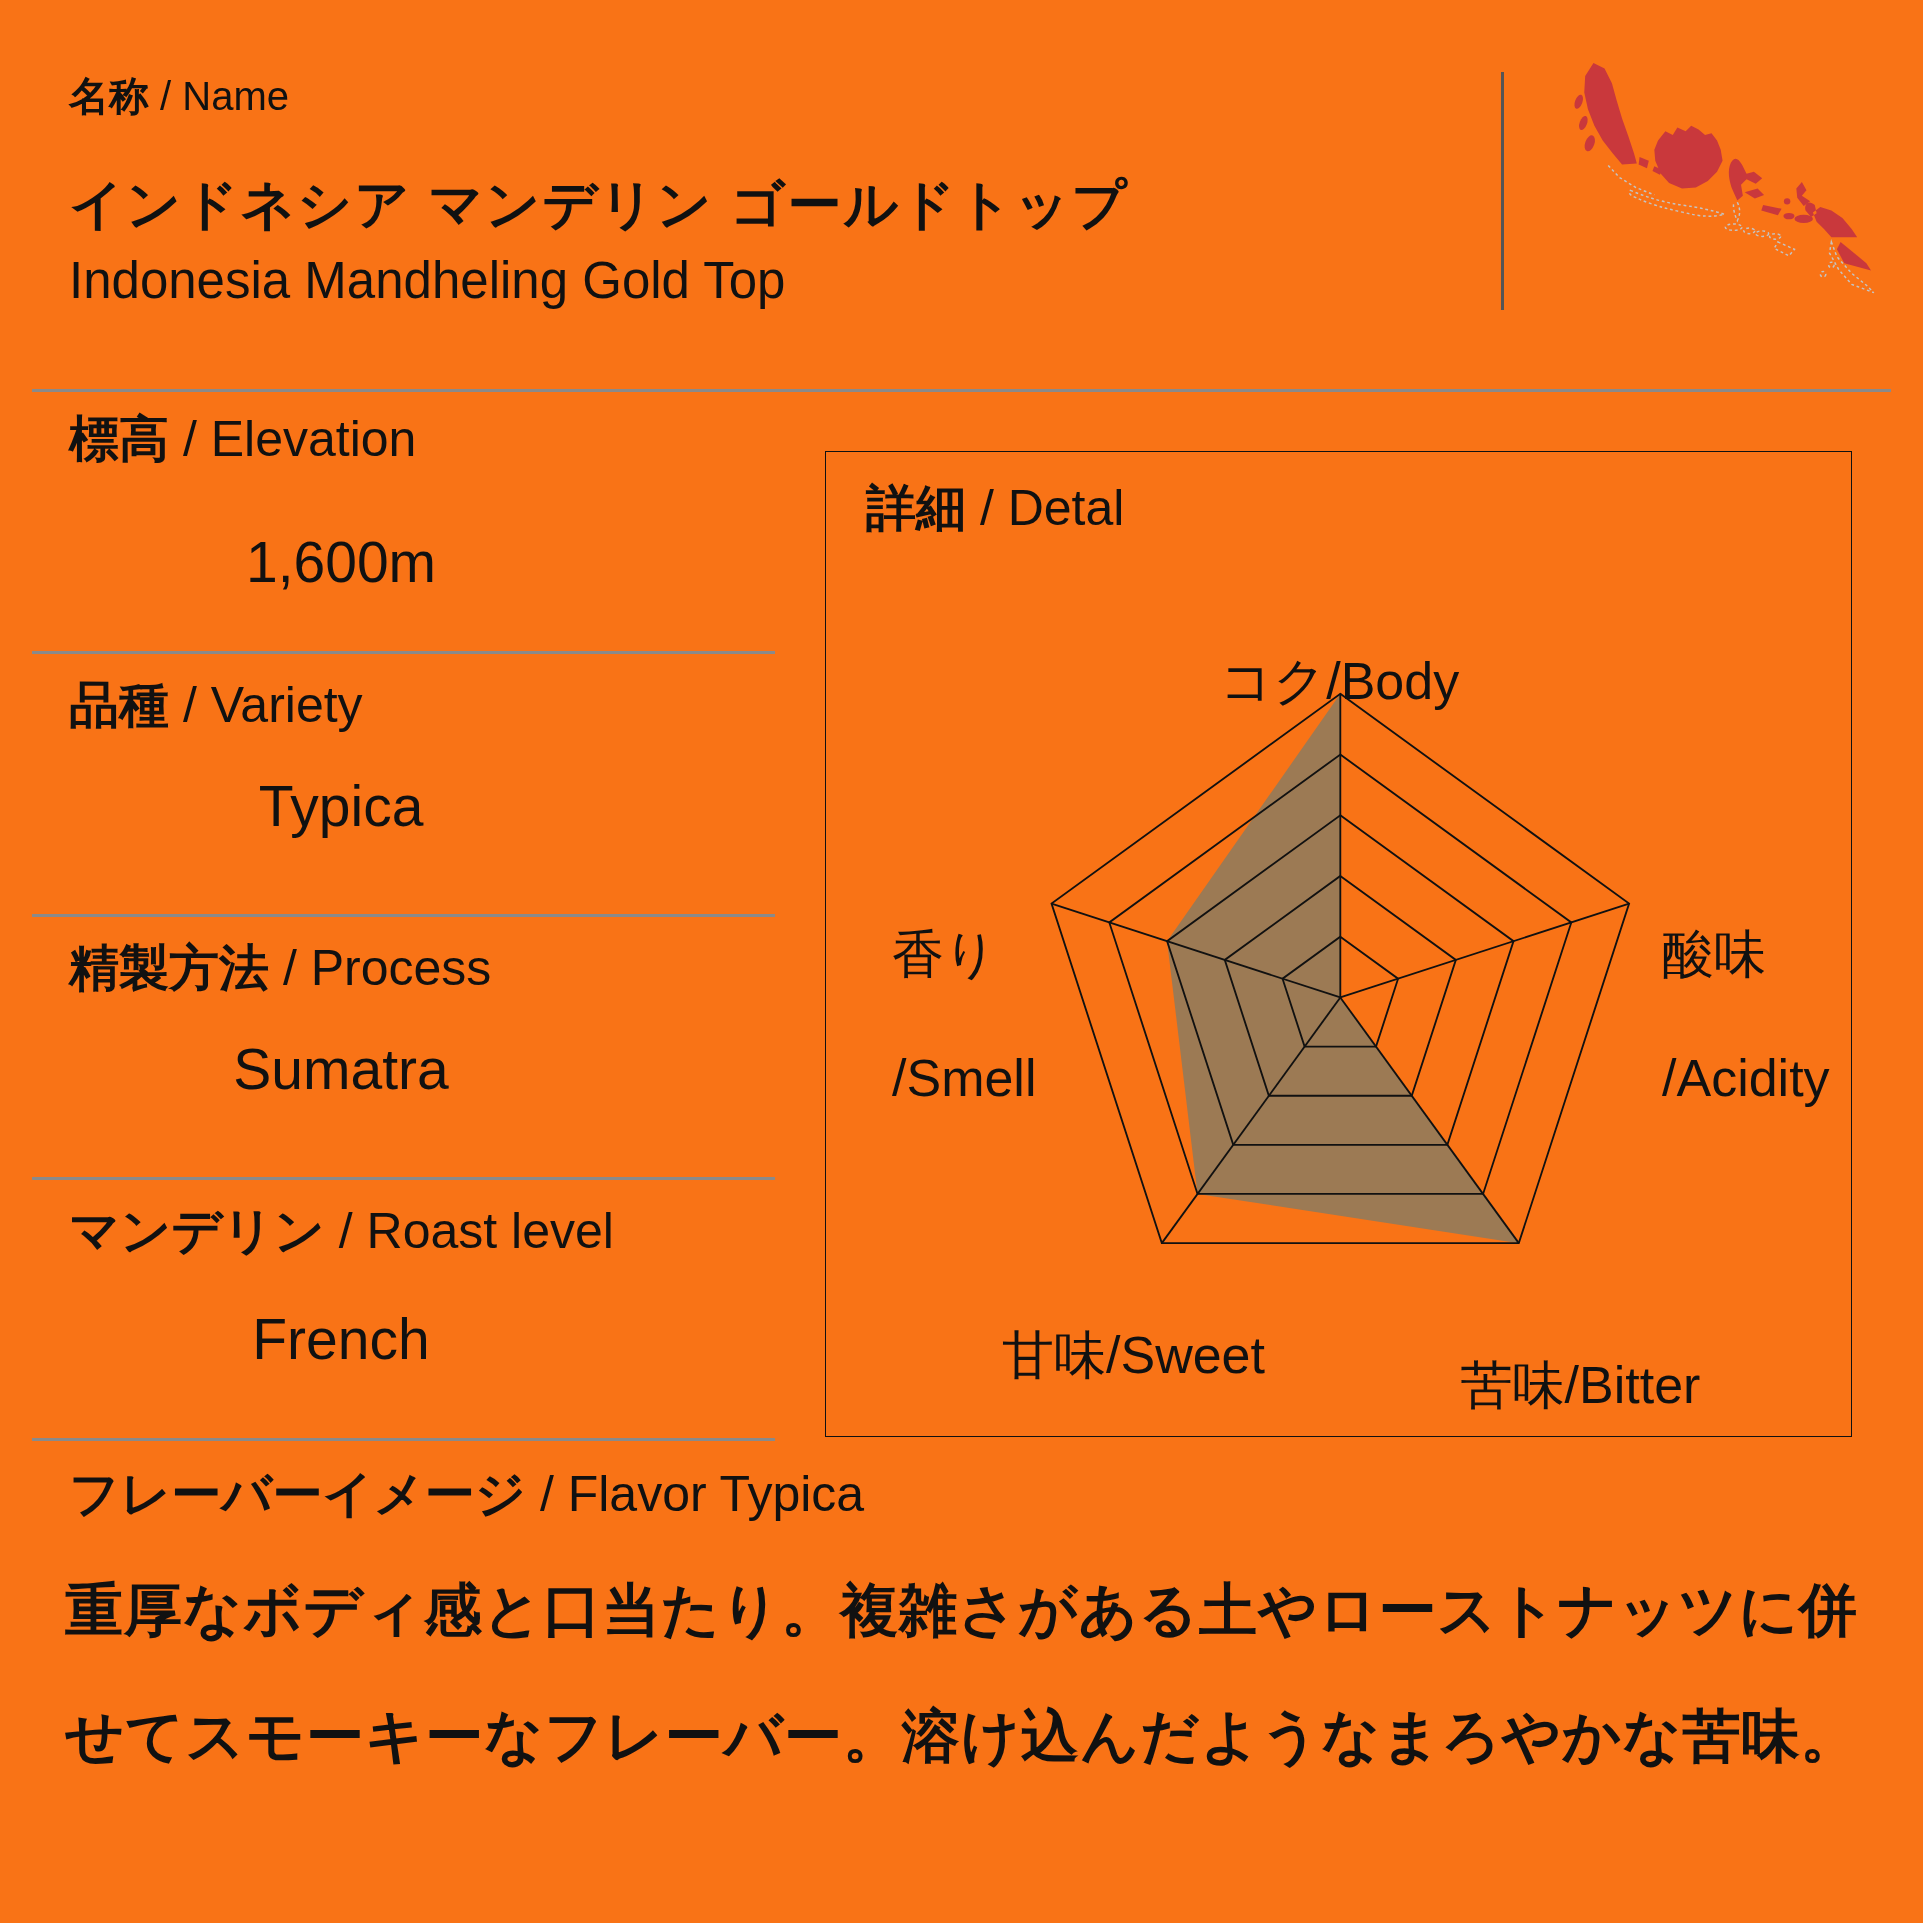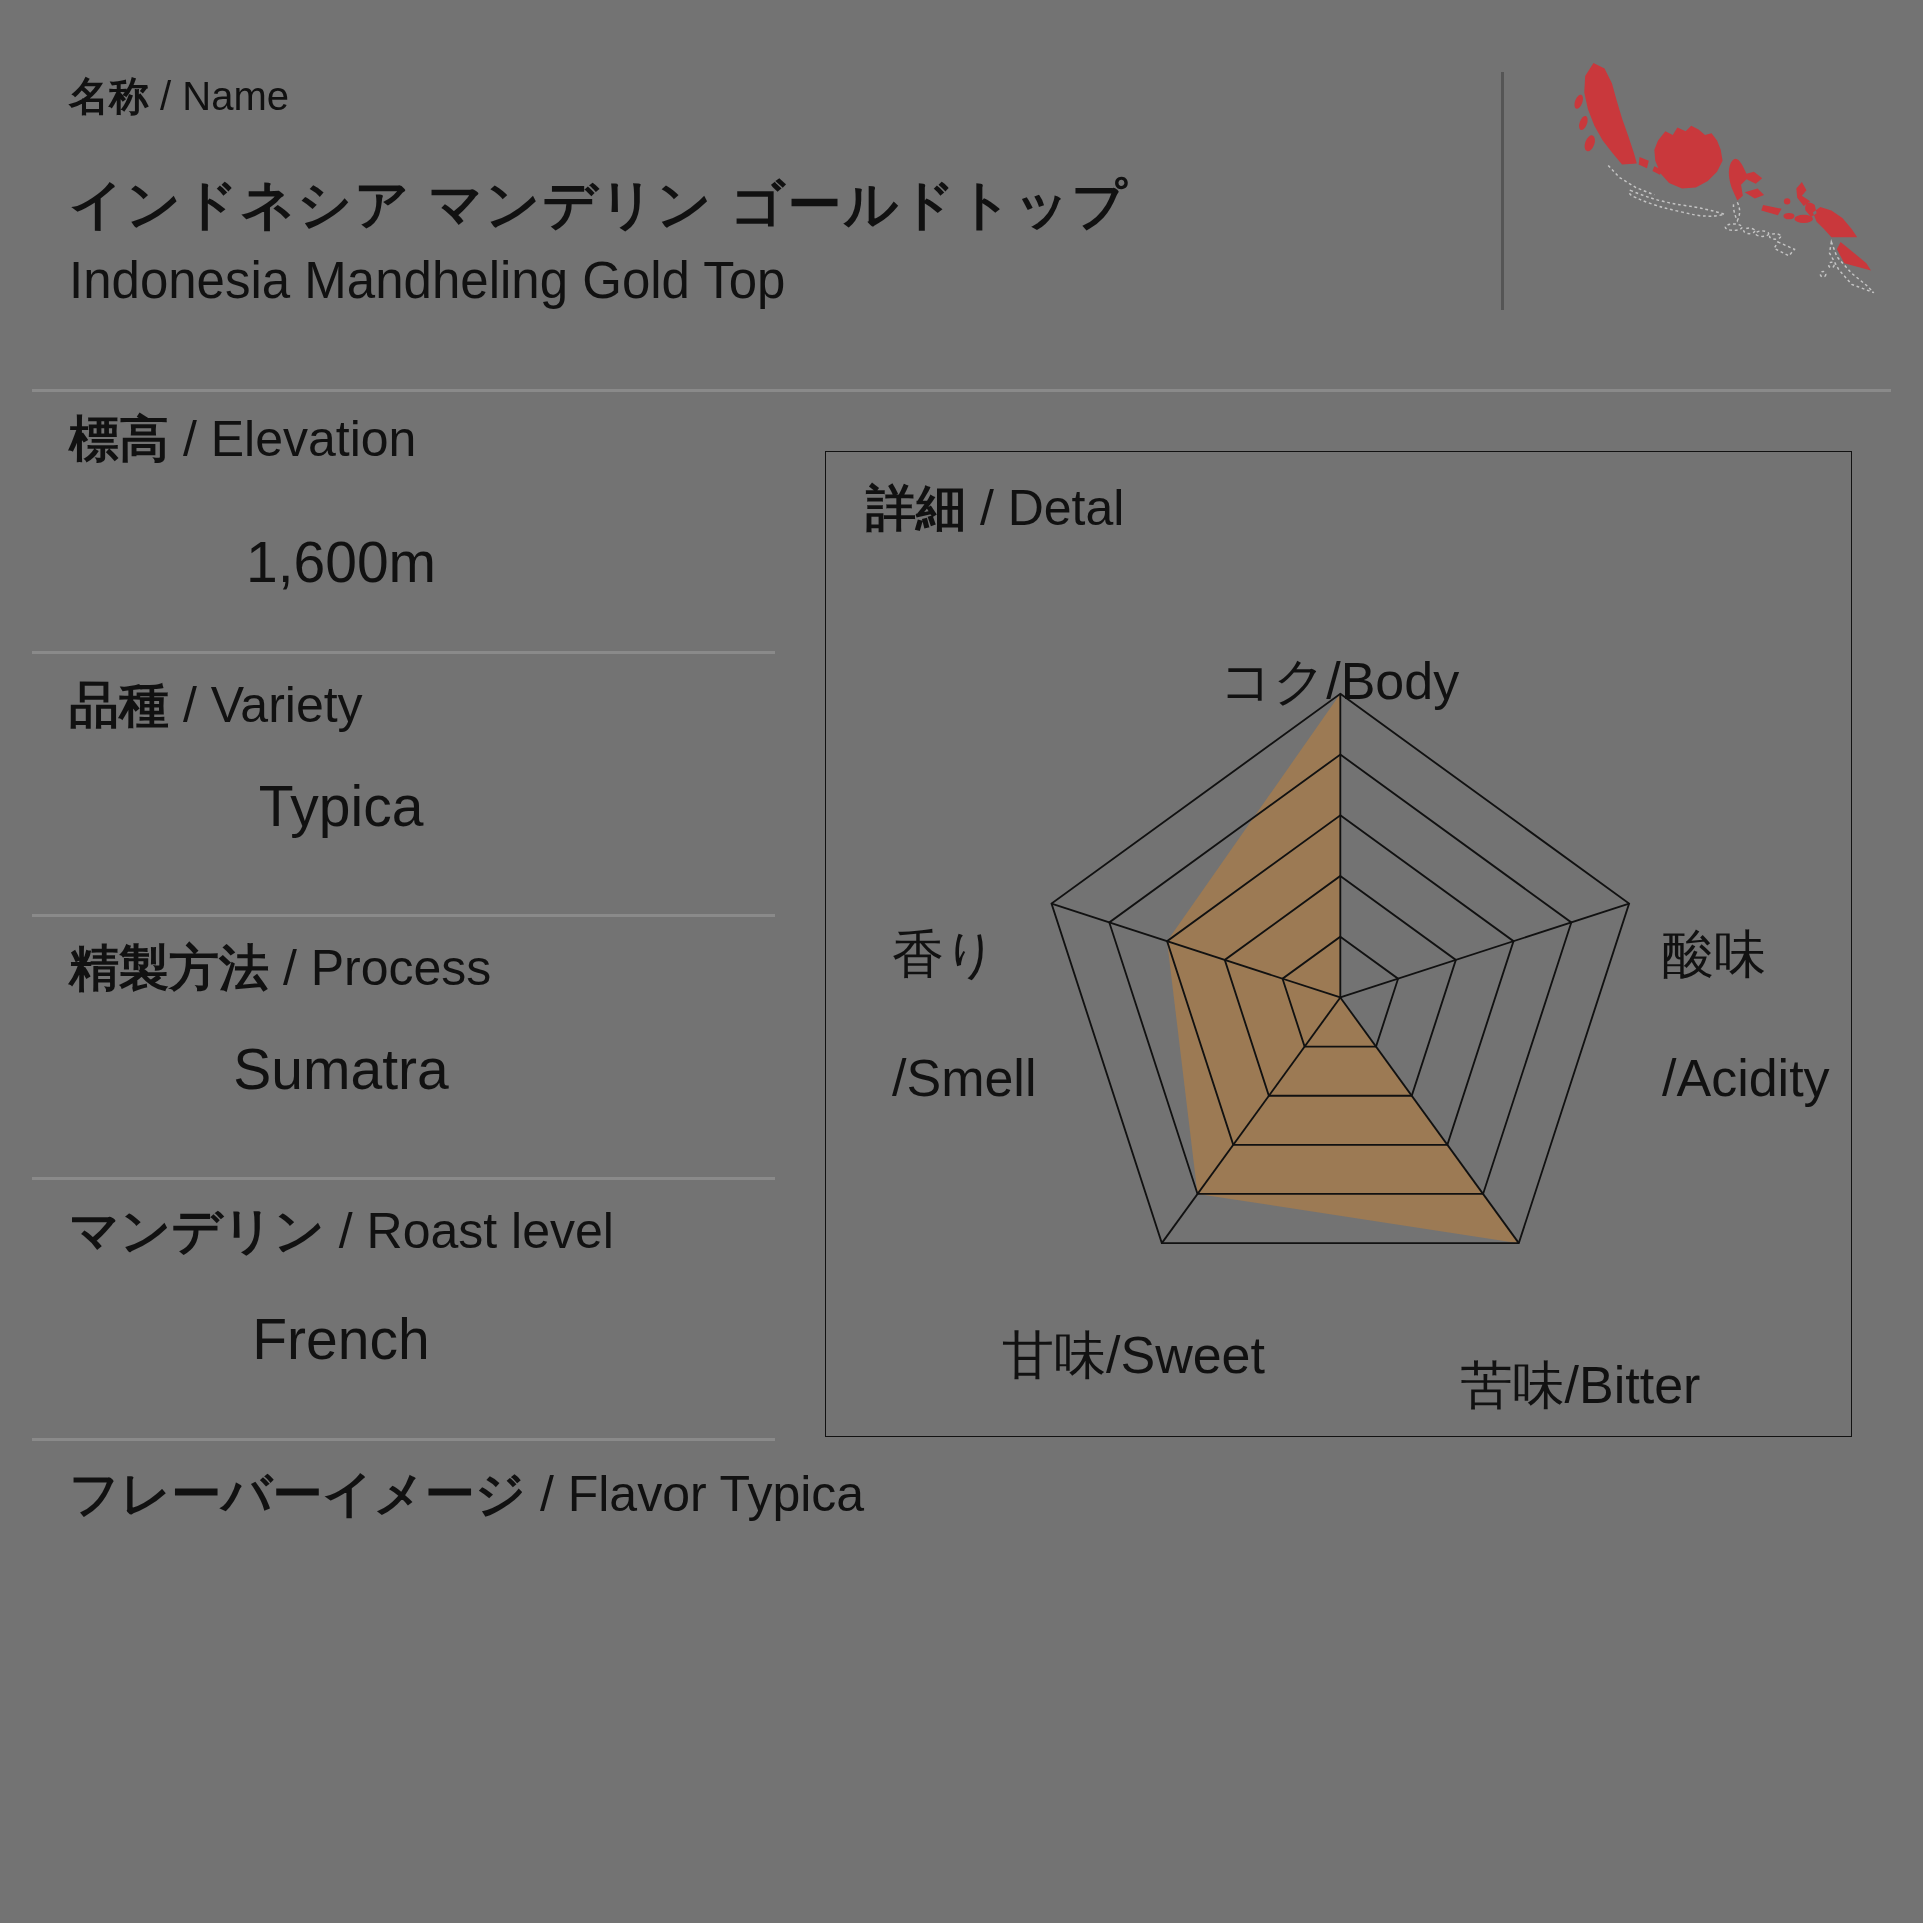--- a/index.html
+++ b/index.html
@@ -1,17 +1,17 @@
 <!DOCTYPE html>
 <html style="--accent-red: #C9383C; --radar-fill: #9C7A54; --grid: #111111; --divider: #8a8a8a; --border: #111111; --text: #111111;font-size:14.8px"><head>
 <meta charset="utf-8">
 <style>
   html,body{margin:0;padding:0;background:#fff;}
   .page{
-    position:relative;width:1923px;height:1923px;background:#737373;
+    position:relative;width:1923px;height:1923px;background:#f97316;
     font-family:"Liberation Sans","DejaVu Sans",sans-serif;color:var(--text,#111);
     overflow:hidden;
   }
   .abs{position:absolute;}
   
   .sec-label{font-size:50px;line-height:1.2;white-space:nowrap;}
   .sec-label .jp{font-weight:700;}
   .sec-label .sep{font-weight:400;}
   .sec-label .en{font-weight:400;}
   .hdr-label{font-size:40px;}
@@ -128,15 +128,19 @@
       <div>香り</div>
       <div>/Smell</div>
     </div>
     <div class="abs radar-label center" style="left:123px;top:838px;width:369px;">甘味/Sweet</div>
     <div class="abs radar-label center" style="left:570px;top:868px;width:369px;text-align:center;">苦味/Bitter</div>
   </div>
 
   <div class="abs sec-label" style="left:69px;top:1464px;">
     <span class="jp">フレーバーイメージ</span><span class="sep"> / </span><span class="en">Flavor Typica</span>
   </div>
+  <div class="abs para" style="left:65px;top:1547px;">
+    <div>重厚なボディ感と口当たり。複雑さがある土やローストナッツに併</div>
+    <div>せてスモーキーなフレーバー。溶け込んだようなまろやかな苦味。</div>
+  </div>
 
 </div>
 
 
 </body></html>

